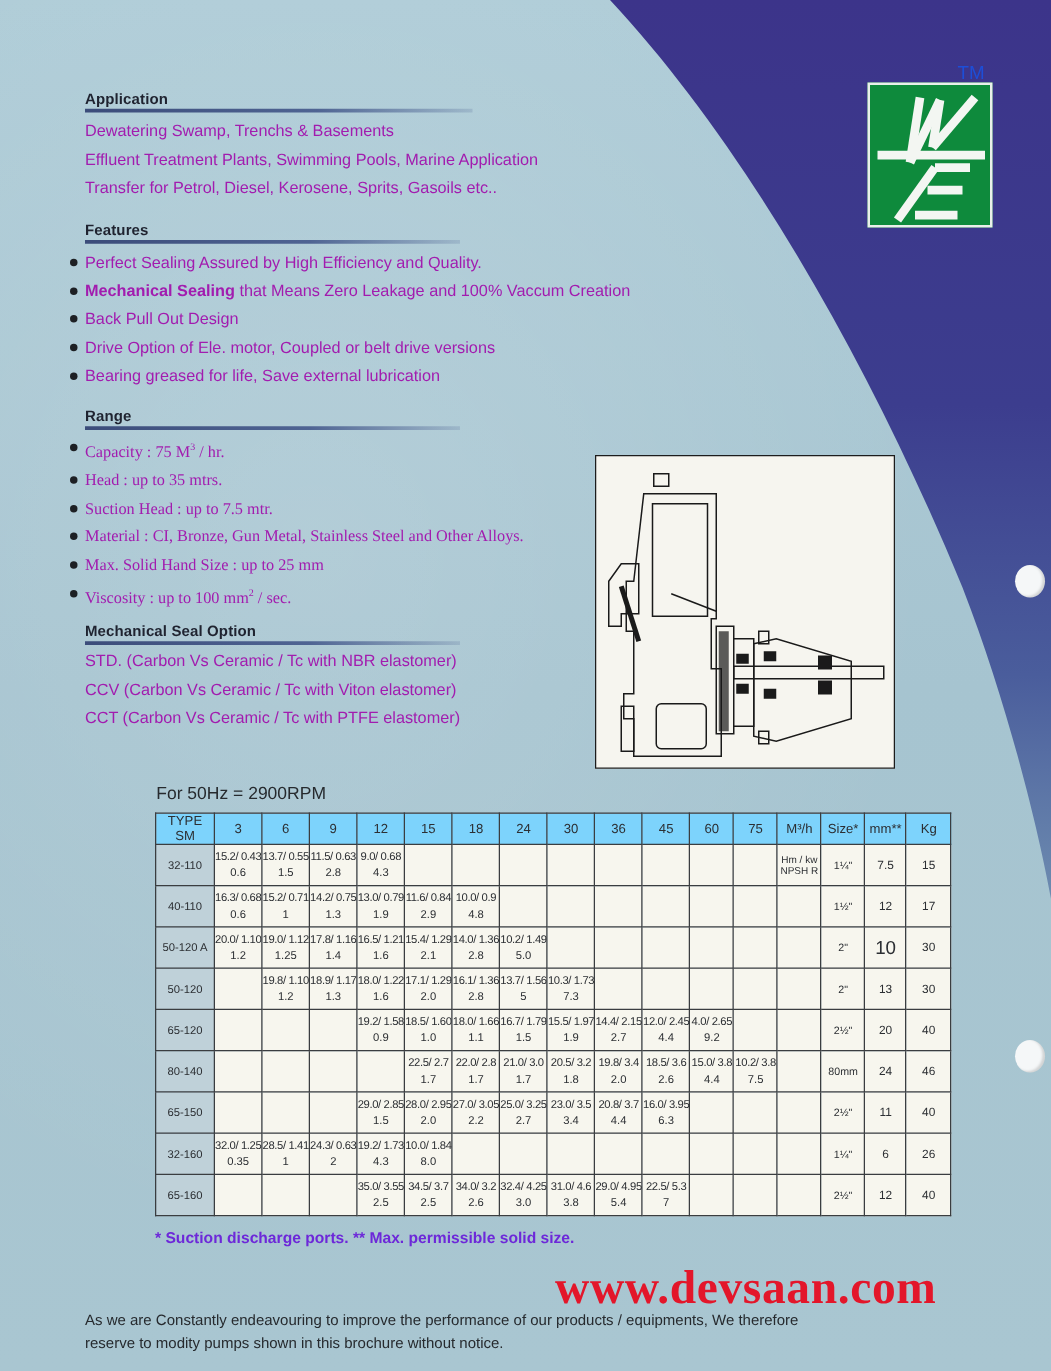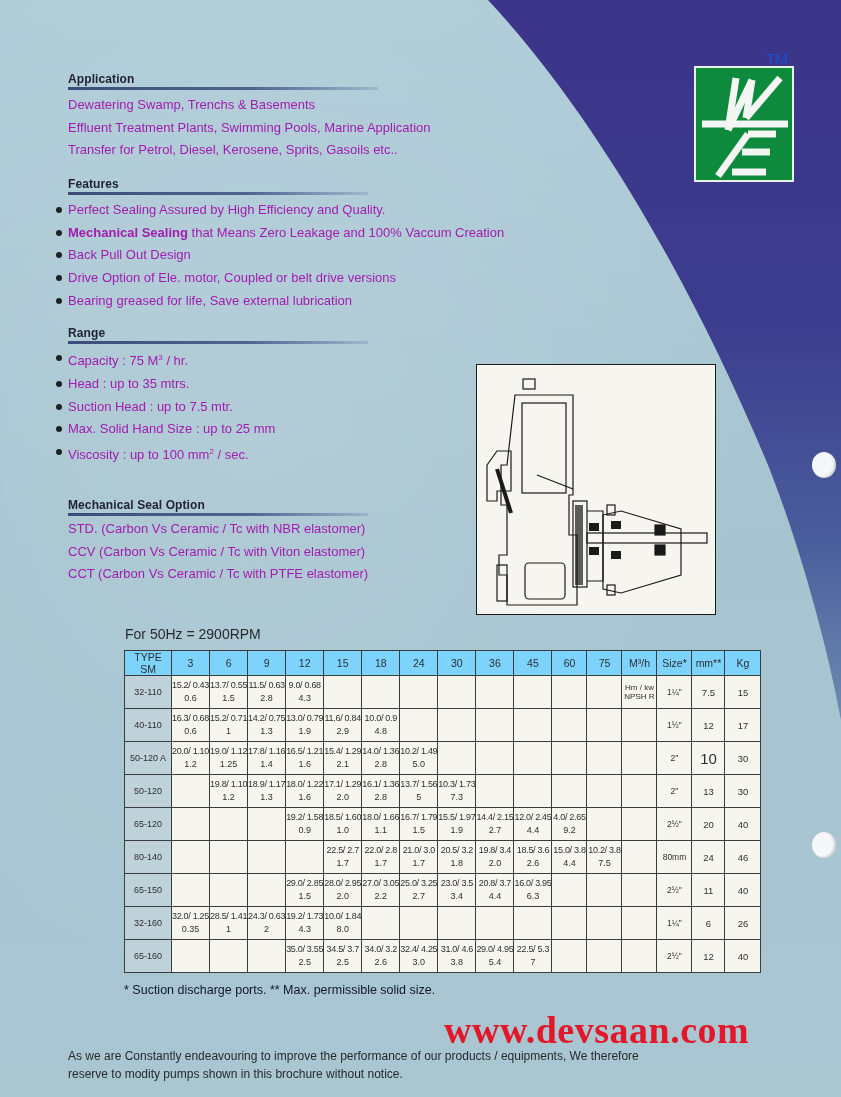--- a/index.html
+++ b/index.html
@@ -40,21 +40,21 @@
 
   table.spec { position:absolute; left:124px; top:650px; border-collapse:collapse; font-family:"Liberation Sans", sans-serif; font-size:9px; color:#2c2f33; }
   table.spec td, table.spec th { border:1px solid #3a3d40; padding:0; text-align:center; vertical-align:middle; }
   table.spec th { background:#7dd3fc; font-weight:normal; font-size:10.5px; height:19px; }
   table.spec td { background:#f7f6ee; height:32px; }
   table.spec td.type { background:#bfd1d9; font-size:9px; }
   .cell-top { display:block; line-height:12px; letter-spacing:-0.3px; white-space:nowrap; }
   .cell-bot { display:block; line-height:14px; }
   .small-cell { font-size:8px; line-height:9px; }
 
-  .foot-note { position:absolute; left:124px; top:983px; font-size:12.5px; color:#0f172a; }
+  .foot-note { position:absolute; left:124px; top:983px; font-size:12.5px; color:#6d28d9;font-weight:bold; }
   .website { position:absolute; left:444px; top:1008px; font-family:"Liberation Serif", serif; font-weight:bold; font-size:38px; color:#e3162a; letter-spacing:0.5px; }
   .disclaimer { position:absolute; left:68px; top:1047px; font-size:12px; line-height:18px; color:#262a2e; }
 </style>
 </head>
 <body>
 
 <div class="bg-light"></div>
 
 <svg class="bg-purple" viewBox="0 0 841 1097">
   <defs>
@@ -108,24 +108,25 @@
     <div class="line bul"><b>Mechanical Sealing</b><span> that Means Zero Leakage and 100% Vaccum Creation</span></div>
     <div class="line bul"><b></b><span>Back Pull Out Design</span></div>
     <div class="line bul"><b></b><span>Drive Option of Ele. motor, Coupled or belt drive versions</span></div>
     <div class="line bul"><b></b><span>Bearing greased for life, Save external lubrication</span></div>
   </div>
 </div>
 
 <div class="section" style="top:326px;">
   <div class="sec-title">Range</div>
   <div class="sec-rule" style="width:300px;"></div>
-  <div style="margin-top:3px;">
+  <div style="margin-top:3px;font-family:Liberation Serif, serif;">
     <div class="line bul"><span>Capacity : 75 M</span><sup>3</sup><span> / hr.</span></div>
     <div class="line bul"><span>Head : up to 35 mtrs.</span></div>
     <div class="line bul"><span>Suction Head : up to 7.5 mtr.</span></div>
+    <div class="line bul"><span>Material : CI, Bronze, Gun Metal, Stainless Steel and Other Alloys.</span></div>
     <div class="line bul"><span>Max. Solid Hand Size : up to 25 mm</span></div>
     <div class="line bul"><span>Viscosity : up to 100 mm</span><sup>2</sup><span> / sec.</span></div>
   </div>
 </div>
 
 <div class="section" style="top:498px;">
   <div class="sec-title">Mechanical Seal Option</div>
   <div class="sec-rule" style="width:300px;"></div>
   <div style="margin-top:2px;">
     <div class="line">STD. (Carbon Vs Ceramic / Tc with NBR elastomer)</div>

